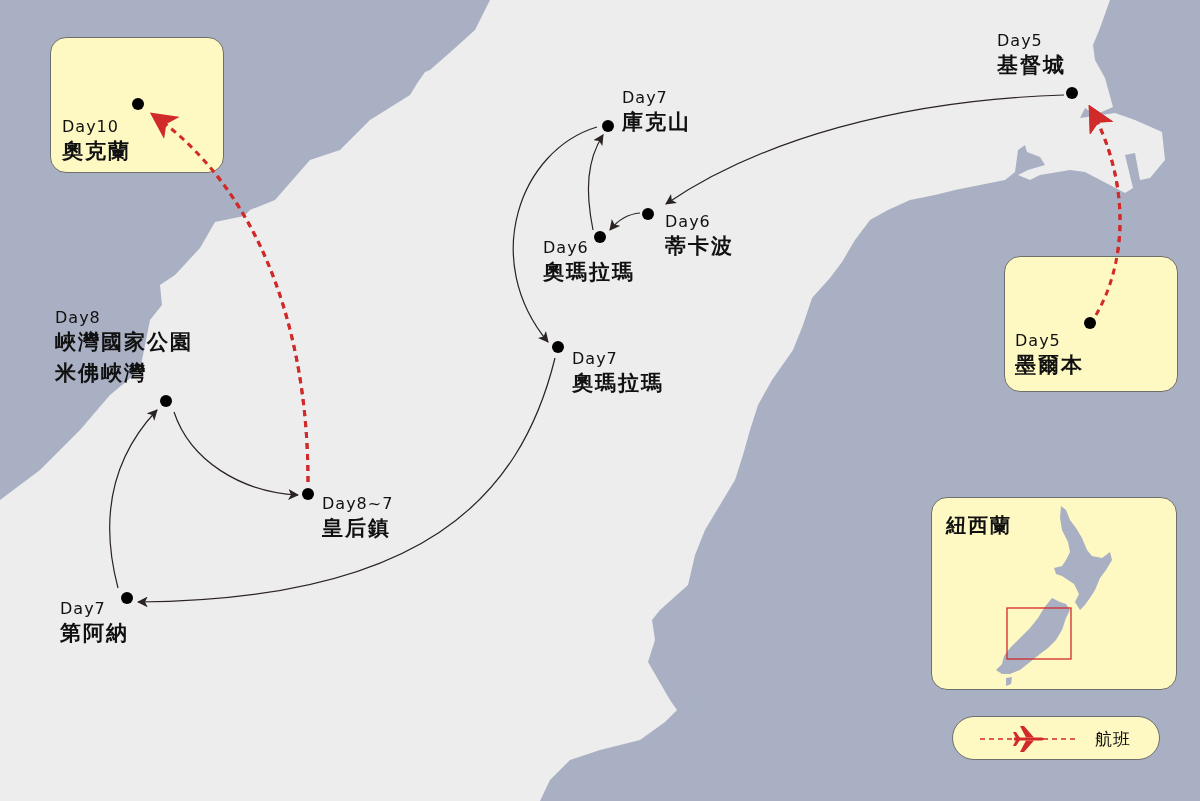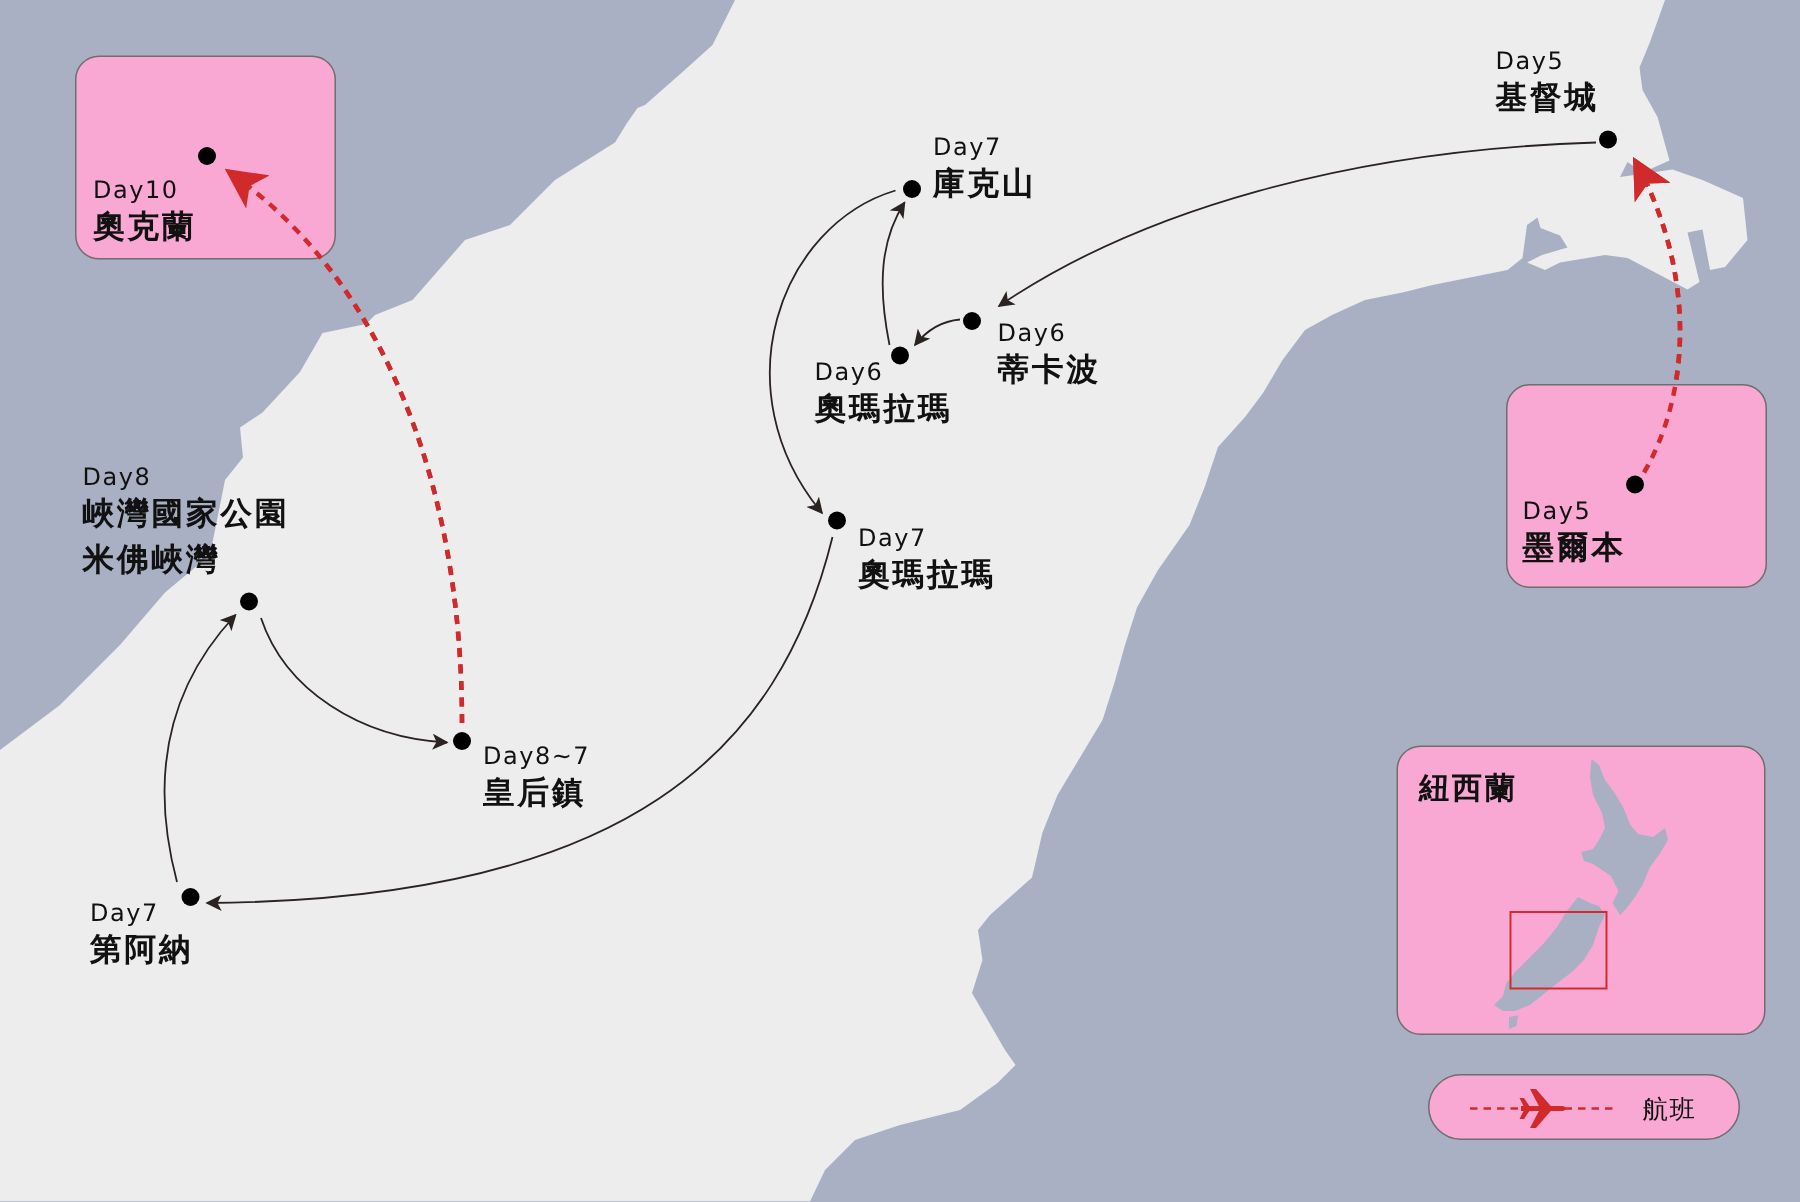--- a/index.html
+++ b/index.html
@@ -1,19 +1,19 @@
 <!DOCTYPE html>
 <html><head>
 <meta charset="utf-8">
 <style>
   html, body { margin: 0; padding: 0; }
   body { width: 1200px; height: 801px; overflow: hidden; background: #a9b0c3; position: relative;
          font-family: "DejaVu Sans", "Liberation Sans", sans-serif; }
   #map-svg { position: absolute; left: 0; top: 0; width: 1200px; height: 801px; }
-  .box { position: absolute; background: #f9a8d4; border: 1.5px solid #6e6e6e; border-radius: 16px; box-sizing: border-box; }
+  .box { position: absolute; background: #fef9c3; border: 1.5px solid #6e6e6e; border-radius: 16px; box-sizing: border-box; }
   .label { position: absolute; color: #111; white-space: nowrap; line-height: 1; }
   .day { font-size: 16px; letter-spacing: 1px; font-weight: normal; }
   .name { font-size: 21px; font-weight: bold; letter-spacing: 2px; margin-top: 4px; line-height: 1.2; }
   .dot { position: absolute; width: 12px; height: 12px; border-radius: 50%; background: #000; margin-left: -6px; margin-top: -6px; }
   .inset-title { position: absolute; left: 14px; top: 14px; font-size: 20px; font-weight: bold; letter-spacing: 2px; color: #111; }
   .legend-label { position: absolute; right: 28px; top: 11px; font-size: 17px; color: #111; letter-spacing: 1px; }
 </style>
 </head>
 <body>
 

